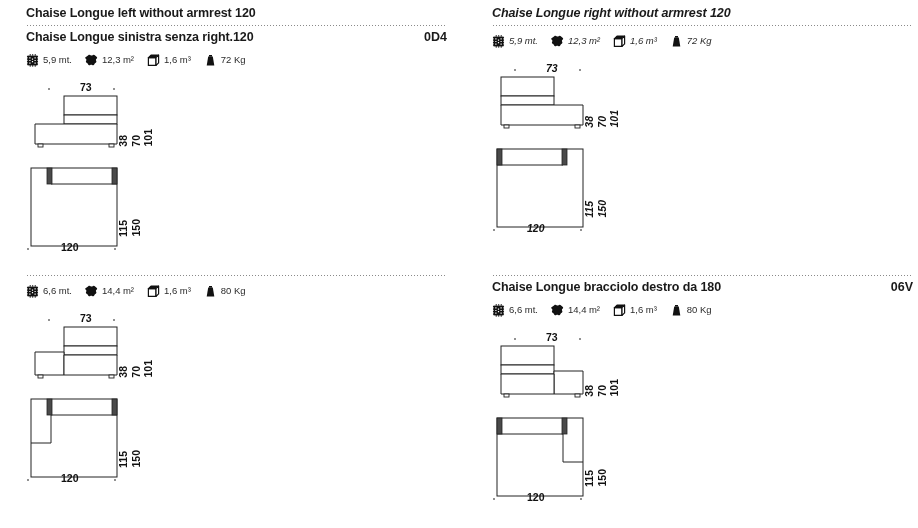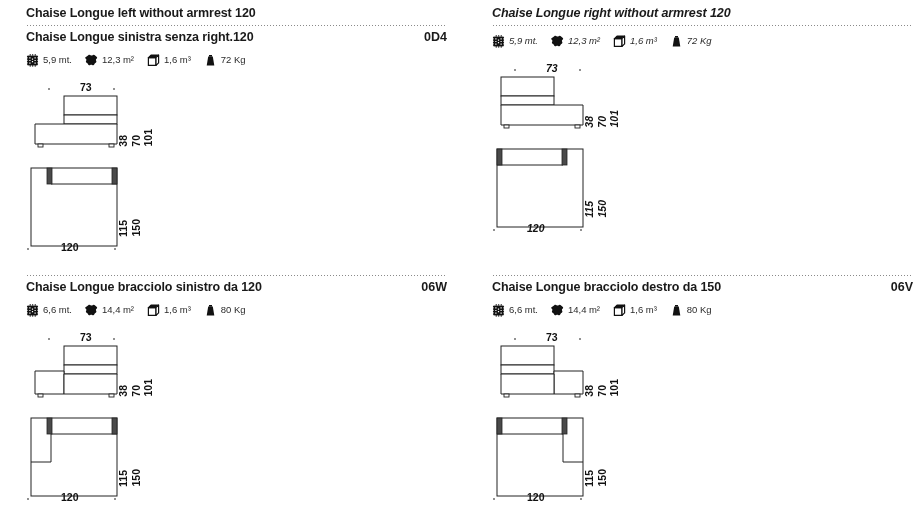--- a/index.html
+++ b/index.html
@@ -217,24 +217,20 @@
         </div>
         <span class="dimtxt" style="left:35px;top:76px;">120</span>
         <span class="tick" style="left:1px;top:83px;"></span>
         <span class="tick" style="left:88px;top:83px;"></span>
       </div>
     </div>
   </div>
 
   <div class="panel p-bl">
     <div class="dotline"></div>
-    <div class="title-row">
-      <span class="title-it">Chaise Longue bracciolo sinistro da 120</span>
-      <span class="code">06W</span>
-    </div>
 
     <div class="specs">
       <div class="spec">
         <span class="glyph">
           <svg width="13" height="13" viewBox="0 0 13 13">
               <path d="M1.6 1.6h9.8v9.8H1.6z" fill="#111"></path>
               <path d="M0.8 2.6l.9-.9.9.9-.9.9zM0.8 5.1l.9-.9.9.9-.9.9zM0.8 7.6l.9-.9.9.9-.9.9zM0.8 10.1l.9-.9.9.9-.9.9zM10.4 2.6l.9-.9.9.9-.9.9zM10.4 5.1l.9-.9.9.9-.9.9zM10.4 7.6l.9-.9.9.9-.9.9zM10.4 10.1l.9-.9.9.9-.9.9zM3.3 0.9l.9-.9.9.9-.9.9zM5.8 0.9l.9-.9.9.9-.9.9zM8.3 0.9l.9-.9.9.9-.9.9zM3.3 11.9l.9-.9.9.9-.9.9zM5.8 11.9l.9-.9.9.9-.9.9zM8.3 11.9l.9-.9.9.9-.9.9z" fill="#111"></path>
               <path d="M3.3 3.3h1.2v1.2H3.3zM5.9 4.5h1.2v1.2H5.9zM8.5 3.3h1.2v1.2H8.5zM3.3 5.9h1.2v1.2H3.3zM5.9 7.1h1.2v1.2H5.9zM8.5 5.9h1.2v1.2H8.5zM3.3 8.5h1.2v1.2H3.3zM8.5 8.5h1.2v1.2H8.5z" fill="#fff"></path>
             </svg>
         </span>
@@ -303,21 +299,21 @@
         <span class="dimtxt" style="left:35px;top:76px;">120</span>
         <span class="tick" style="left:1px;top:83px;"></span>
         <span class="tick" style="left:88px;top:83px;"></span>
       </div>
     </div>
   </div>
 
   <div class="panel p-br">
     <div class="dotline"></div>
     <div class="title-row">
-      <span class="title-it">Chaise Longue bracciolo destro da 150</span>
+      <span class="title-it">Chaise Longue bracciolo destro da 180</span>
       <span class="code">06V</span>
     </div>
 
     <div class="specs">
       <div class="spec">
         <span class="glyph">
           <svg width="13" height="13" viewBox="0 0 13 13">
               <path d="M1.6 1.6h9.8v9.8H1.6z" fill="#111"></path>
               <path d="M0.8 2.6l.9-.9.9.9-.9.9zM0.8 5.1l.9-.9.9.9-.9.9zM0.8 7.6l.9-.9.9.9-.9.9zM0.8 10.1l.9-.9.9.9-.9.9zM10.4 2.6l.9-.9.9.9-.9.9zM10.4 5.1l.9-.9.9.9-.9.9zM10.4 7.6l.9-.9.9.9-.9.9zM10.4 10.1l.9-.9.9.9-.9.9zM3.3 0.9l.9-.9.9.9-.9.9zM5.8 0.9l.9-.9.9.9-.9.9zM8.3 0.9l.9-.9.9.9-.9.9zM3.3 11.9l.9-.9.9.9-.9.9zM5.8 11.9l.9-.9.9.9-.9.9zM8.3 11.9l.9-.9.9.9-.9.9z" fill="#111"></path>
               <path d="M3.3 3.3h1.2v1.2H3.3zM5.9 4.5h1.2v1.2H5.9zM8.5 3.3h1.2v1.2H8.5zM3.3 5.9h1.2v1.2H3.3zM5.9 7.1h1.2v1.2H5.9zM8.5 5.9h1.2v1.2H8.5zM3.3 8.5h1.2v1.2H3.3zM8.5 8.5h1.2v1.2H8.5z" fill="#fff"></path>

